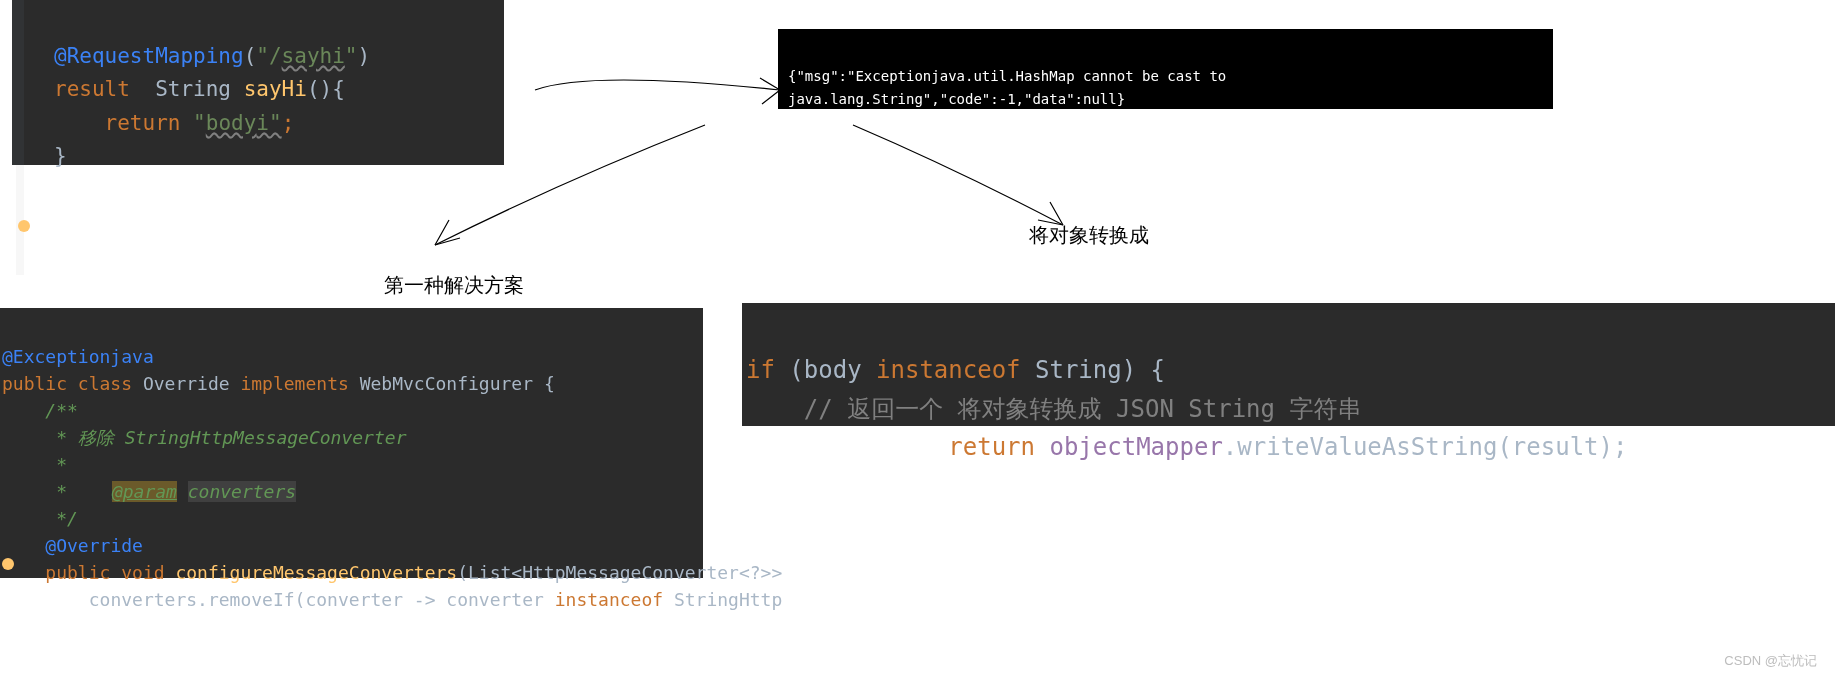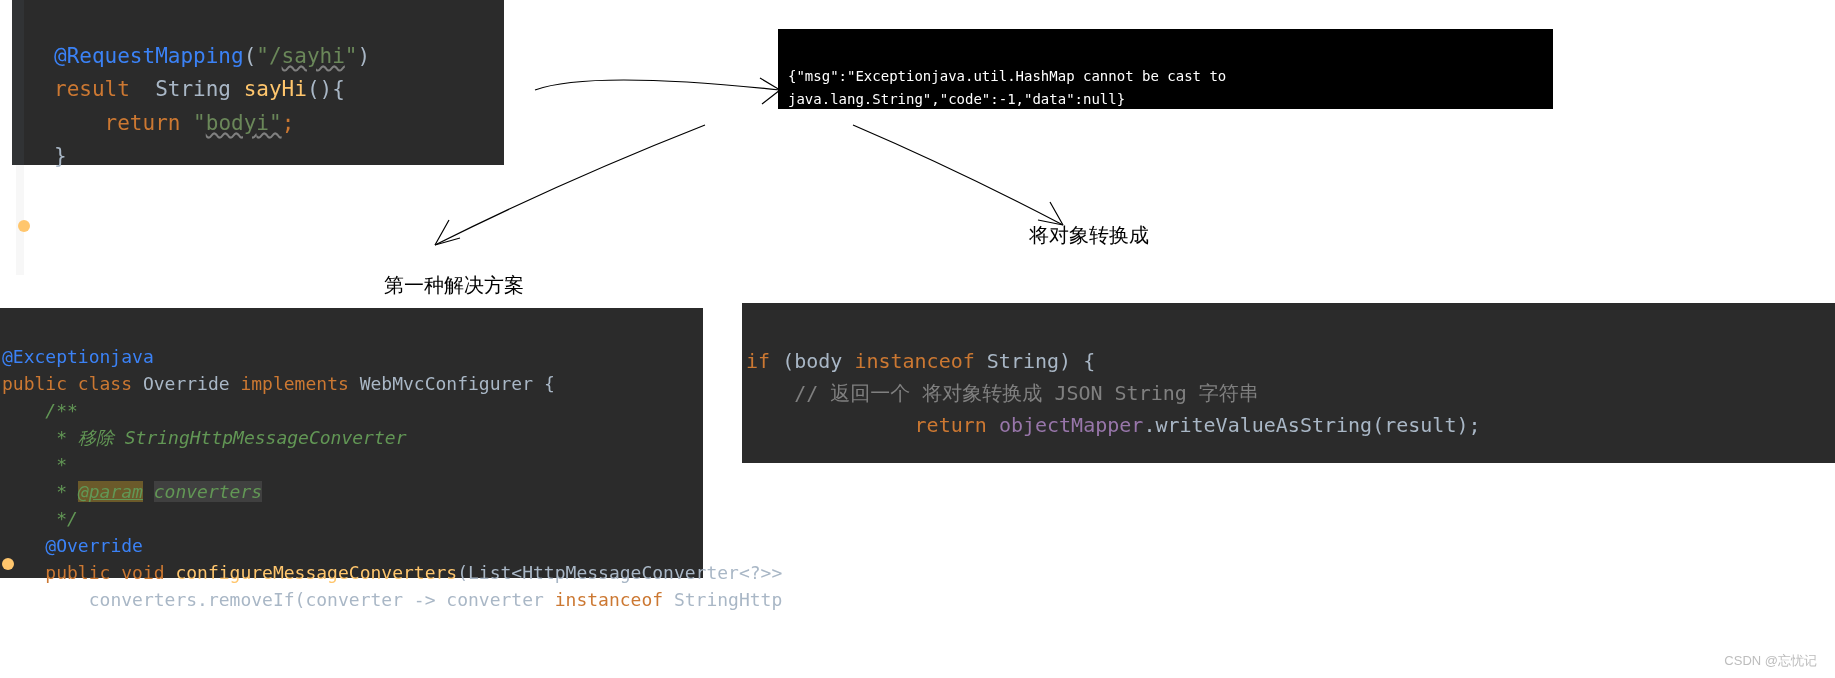--- a/index.html
+++ b/index.html
@@ -36,22 +36,22 @@
     padding: 14px 10px;
     white-space: pre-wrap;
   }
   .code-block-3 {
     left: 0; top: 308px; width: 703px; height: 270px;
     font-size: 18px;
     line-height: 1.5;
     padding: 8px 2px;
   }
   .code-block-4 {
-    left: 742px; top: 303px; width: 1093px; height: 160px;
-    font-size: 20px;
+    left: 742px; top: 303px; width: 1093px; height: 123px;
+    font-size: 24px;
     line-height: 1.6;
     padding: 10px 4px;
   }
   .gutter-left {
     position:absolute; left:16px; top:0; width:8px; height:275px; background:#f7f7f7;
   }
   .bulb1 { position:absolute; left:18px; top:95px; width:12px; height:12px; background:#ffc66d; border-radius:50%; }
   .bulb2 { position:absolute; left:18px; top:220px; width:12px; height:12px; background:#ffc66d; border-radius:50%; }
   .bulb3 { position:absolute; left:2px; top:558px; width:12px; height:12px; background:#ffc66d; border-radius:50%; z-index:5;}
 
@@ -71,21 +71,21 @@
   }
 
   
   .kw   { color:#cc7832; }
   .ann  { color:#3b82f6; }
   .str  { color:#6a8759; }
   .cm   { color:#808080; }
   .fn   { color:#ffc66d; }
   .und  { text-decoration: underline wavy #808080; text-underline-offset:2px;}
   .doc  { color:#629755; font-style:italic;}
-  .doc-u{ color:#629755; font-style:italic; text-decoration:underline;}
+  .doc-u{ color:#629755; font-style:italic; text-decoration:underline;margin-left:34px;}
   .hl-y { background:#6b5a2a; }
   .hl-br{ background:#404040; }
   .obj  { color:#9876aa; }
 
   
   .arrow { position:absolute; stroke:#000; fill:none; stroke-width:1.2; }
 </style>
 </head>
 <body>
 

